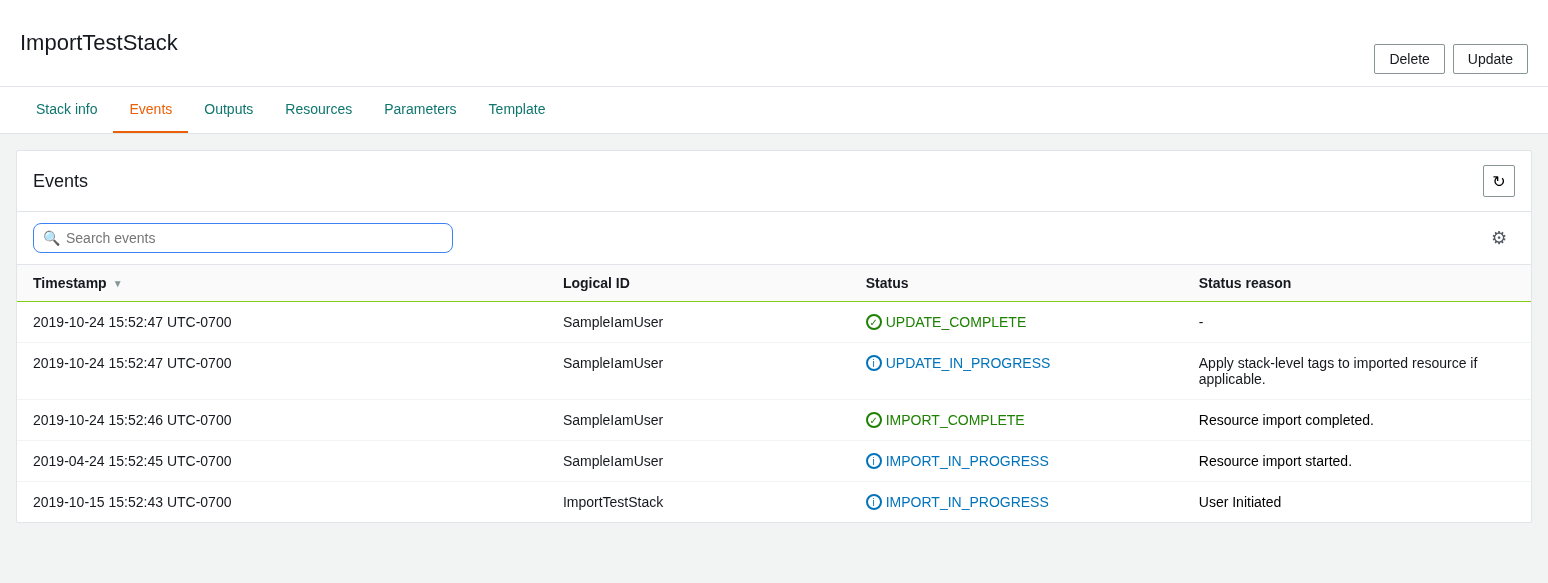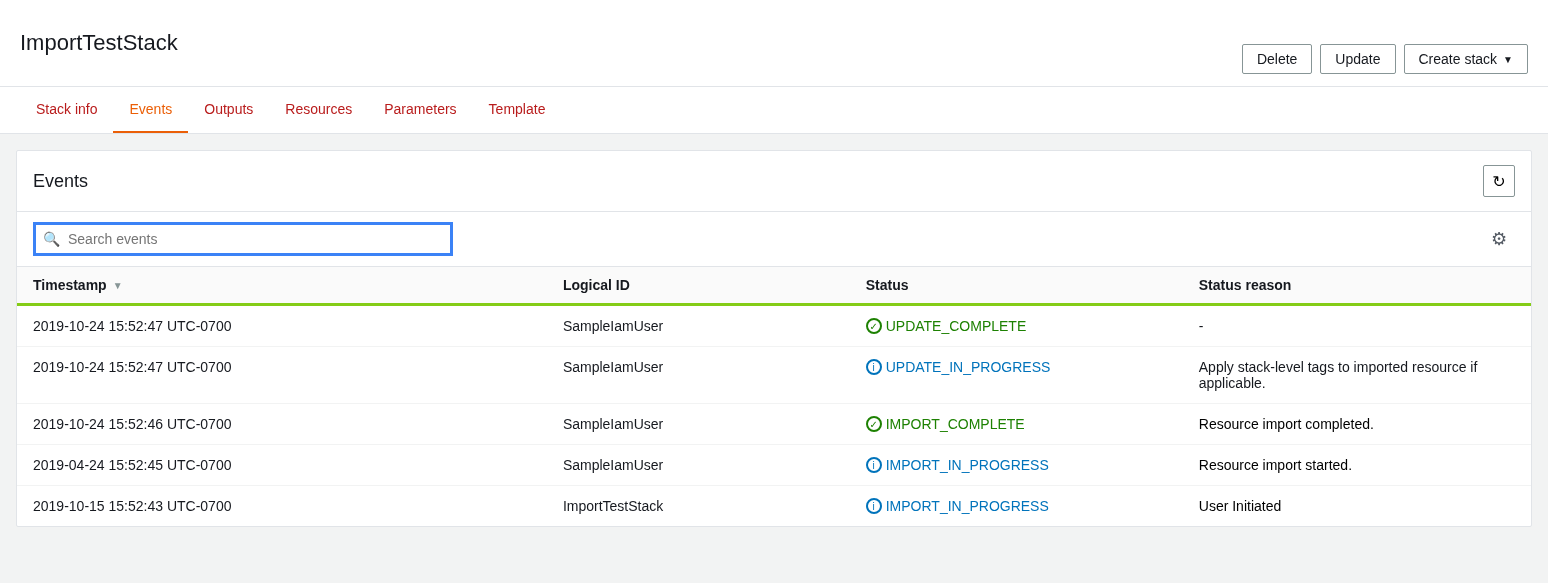--- a/index.html
+++ b/index.html
@@ -42,21 +42,21 @@
 
     .tabs {
       display: flex;
       background: #fff;
       border-bottom: 1px solid #e1e4e8;
       padding: 0 20px;
     }
     .tab {
       padding: 14px 16px;
       cursor: pointer;
-      color: #b91c1c;
+      color: #0f766e;
       border-bottom: 2px solid transparent;
       font-size: 14px;
       white-space: nowrap;
     }
     .tab.active {
       color: #eb5f07;
       border-bottom: 2px solid #eb5f07;
       font-weight: 500;
     }
 
@@ -108,22 +108,22 @@
       position: absolute;
       left: 10px;
       top: 50%;
       transform: translateY(-50%);
       color: #879596;
       font-size: 14px;
     }
     .search-input {
       width: 100%;
       padding: 6px 0 6px 32px;
-      border: 3px solid #3b82f6;
-      border-radius: 0;
+      border: 1px solid #3b82f6;
+      border-radius: 8px;
       font-size: 14px;
       outline: none;
     }
     .gear-btn {
       width: 32px;
       height: 32px;
       border: none;
       background: transparent;
       cursor: pointer;
       display: flex;
@@ -133,21 +133,21 @@
       color: #545b64;
     }
 
     .table { width: 100%; border-collapse: collapse; }
     .table th {
       text-align: left;
       padding: 10px 16px;
       font-weight: 700;
       font-size: 14px;
       color: #16191f;
-      border-bottom: 3px solid #84cc16;
+      border-bottom: 1px solid #84cc16;
       background: #fafafa;
     }
     .table td {
       padding: 12px 16px;
       border-bottom: 1px solid #f2f3f3;
       font-size: 14px;
       vertical-align: top;
     }
     .table tr:last-child td { border-bottom: none; }
 
@@ -199,21 +199,20 @@
     .reason-link { color: #000000; text-decoration: none; }
   </style>
 </head>
 <body>
 
 <div class="top-bar">
   <h1 class="stack-title">ImportTestStack</h1>
   <div class="top-actions">
     <button class="btn">Delete</button>
     <button class="btn">Update</button>
-    <button class="btn btn-with-arrow">Create stack</button>
   </div>
 </div>
 
 <div class="tabs">
   <div class="tab">Stack info</div>
   <div class="tab active">Events</div>
   <div class="tab">Outputs</div>
   <div class="tab">Resources</div>
   <div class="tab">Parameters</div>
   <div class="tab">Template</div>

